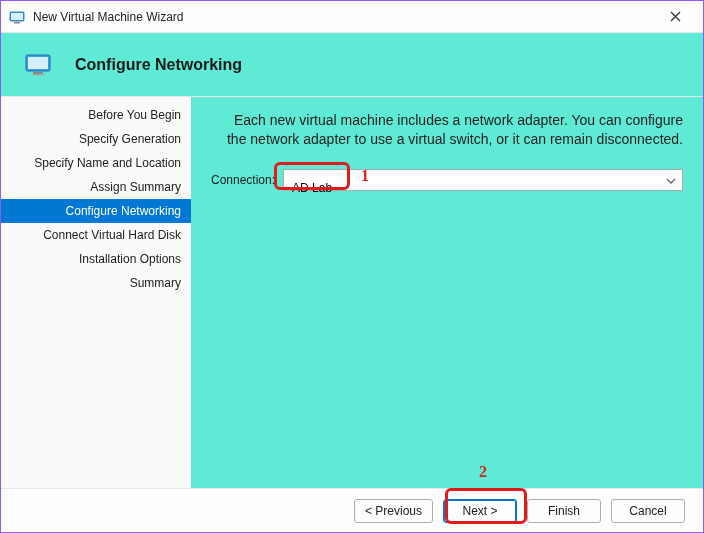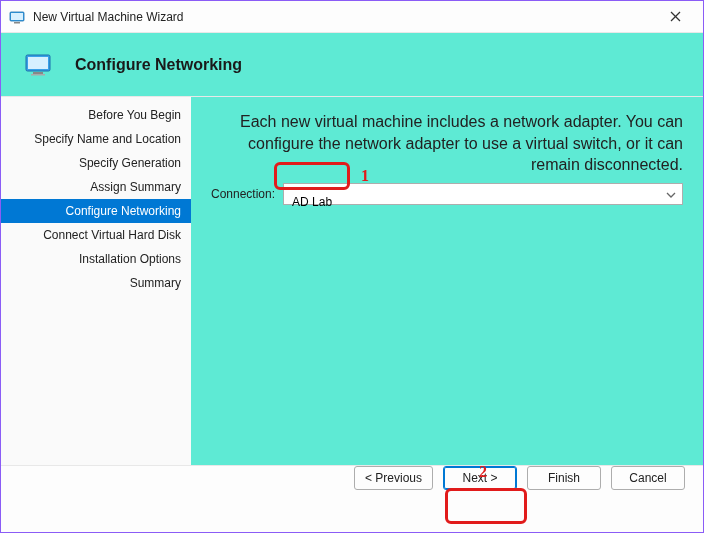--- a/index.html
+++ b/index.html
@@ -79,24 +79,24 @@
     .side-item.active {
       background: #0078d4;
       color: #fff;
     }
     .content {
       flex: 1;
       padding: 14px 20px 0 20px;
       position: relative;
     }
     .desc {
-      font-size: 16px;
+      font-size: 14px;
       color: #222;
       line-height: 1.35;
-      margin-bottom: 7px;
+      margin-bottom: 20px;
     }
     .row {
       display:flex;
       align-items:center;
       gap: 8px;
       position: relative;
     }
     .row label { font-size: 12px; color:#222; }
     .combo {
       flex:1;
@@ -127,23 +127,24 @@
     .anno {
       position:absolute;
       font-weight: 800;
       font-size: 16px;
       color: #e11b1b;
       font-family: Georgia, 'Times New Roman', serif;
     }
     .anno1 { left: 360px; top: 166px; }
     .anno2 { left: 478px; top: 462px; }
     .footer {
-      height: 67px;
+      height: 44px;
       border-top: 1px solid #e8e8e8;
       display:flex;
+      align-items:center;
       justify-content:flex-end;
       gap: 10px;
       padding-right: 18px;
       background:#fdfdfd;
     }
     .btn {
       min-width: 74px;
       height: 24px;
       border: 1px solid #adadad;
       border-radius: 3px;
@@ -190,22 +191,22 @@
         <rect x="8" y="19" width="10" height="2" fill="#888"></rect>
         <rect x="6" y="21" width="14" height="1.5" fill="#aaa"></rect>
       </svg>
     </span>
     <div class="htitle">Configure Networking</div>
   </div>
 
   <div class="body">
     <div class="sidebar">
       <div class="side-item">Before You Begin</div>
+      <div class="side-item">Specify Generation</div>
       <div class="side-item">Specify Name and Location</div>
-      <div class="side-item">Specify Generation</div>
       <div class="side-item">Assign Summary</div>
       <div class="side-item active">Configure Networking</div>
       <div class="side-item">Connect Virtual Hard Disk</div>
       <div class="side-item indent">Installation Options</div>
       <div class="side-item">Summary</div>
     </div>
 
     <div class="content">
       <p class="desc">Each new virtual machine includes a network adapter. You can configure the network adapter to use a virtual switch, or it can remain disconnected.</p>
       <div class="row">

